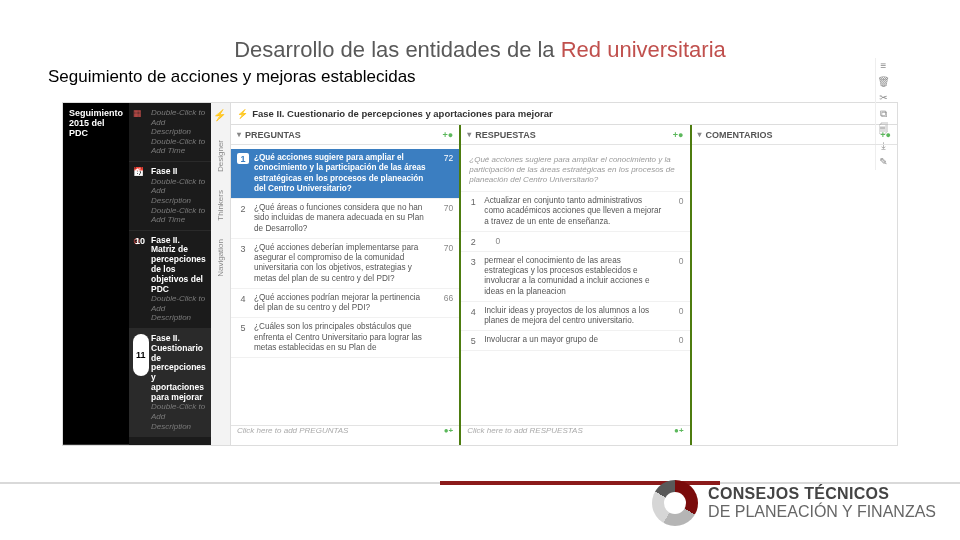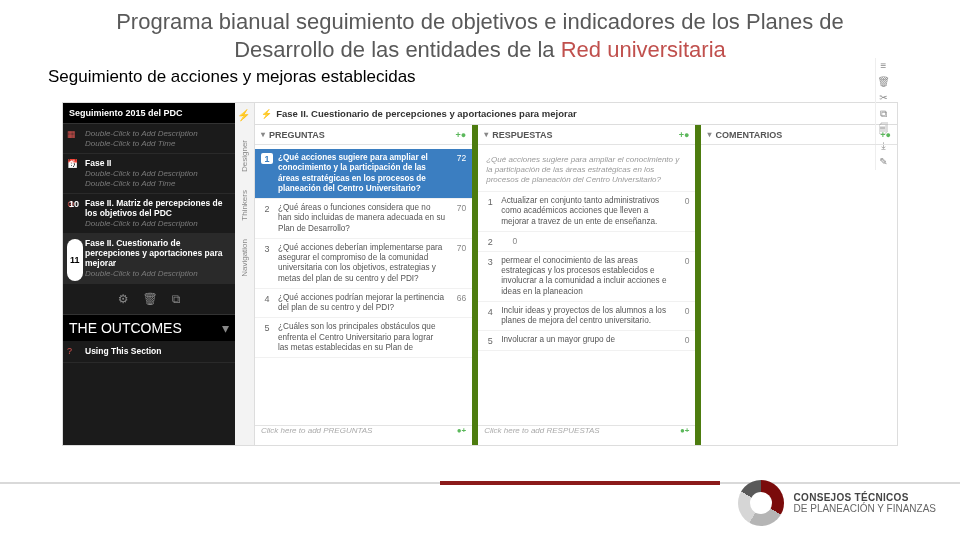--- a/index.html
+++ b/index.html
@@ -2,21 +2,21 @@
 <html><head>
 <meta charset="utf-8">
 <style>
   *{box-sizing:border-box;margin:0;padding:0;font-family:Arial,Helvetica,sans-serif}
   body{width:960px;height:540px;background:#fff;overflow:hidden;position:relative}
   .slide-title{text-align:center;font-size:22px;color:#595959;padding:8px 80px 0;line-height:1.25;font-weight:400}
   .slide-title .red{color:#c0504d}
   .slide-sub{font-size:17px;font-weight:normal;color:#000;padding:4px 0 4px 48px}
   .app{position:absolute;left:62px;top:102px;width:836px;height:344px;background:#fff;border:1px solid #ddd;display:flex;font-size:9px;color:#333}
   
-  .sidebar{width:172px;background:#1b1b1b;color:#bbb;display:flex;flex-direction:column;overflow:hidden}
+  .sidebar{width:148px;background:#1b1b1b;color:#bbb;display:flex;flex-direction:row;overflow:hidden}
   .sb-head{background:#000;color:#fff;font-weight:bold;font-size:9px;padding:5px 6px;border-bottom:1px solid #333}
   .sb-item{padding:5px 6px 5px 22px;border-bottom:1px solid #2a2a2a;position:relative}
   .sb-item .num{position:absolute;left:6px;top:5px;font-weight:bold;color:#fff}
   .sb-item .ttl{color:#fff;font-weight:bold;font-size:8.5px;line-height:1.15}
   .sb-item .hint{color:#7a7a7a;font-style:italic;font-size:8px;line-height:1.2}
   .sb-item.sel{background:#2a2a2a}
   .sb-item.sel .num{background:#fff;color:#000;border-radius:8px;padding:16px 3px;left:4px}
   .sb-icon{position:absolute;left:4px;top:5px;width:11px;height:11px}
   .sb-tools{display:flex;gap:14px;justify-content:center;padding:8px 0;color:#888;font-size:12px}
   .sb-section{background:#000;color:#fff;font-weight:normal;font-size:14px;padding:5px 6px;border-top:1px solid #333;position:relative}
@@ -25,21 +25,21 @@
   .rail{width:20px;background:#f3f3f3;border-right:1px solid #ddd;display:flex;flex-direction:column;align-items:center;gap:18px;padding-top:6px;font-size:8px;color:#888}
   .rail span{writing-mode:vertical-rl;transform:rotate(180deg)}
   .rail .bolt{color:#d9534f;font-size:11px;writing-mode:horizontal-tb;transform:none}
   
   .main{flex:1;display:flex;flex-direction:column}
   .topbar{height:22px;background:#fff;border-bottom:1px solid #ddd;display:flex;align-items:center;padding:0 6px;gap:4px}
   .topbar .title{font-weight:bold;color:#333;font-size:9.5px}
   .topbar .spacer{flex:1}
   .tb-icon{width:16px;height:16px;border-left:1px solid #eee;display:flex;align-items:center;justify-content:center;color:#888;font-size:10px}
   .cols{flex:1;display:flex}
-  .col{flex:1;border-right:6px solid #4d7c0f;display:flex;flex-direction:column}
+  .col{flex:1;border-right:2px solid #4d7c0f;display:flex;flex-direction:column}
   .col:last-child{border-right:none;flex:0.9}
   .col-head{height:20px;border-bottom:1px solid #e3e3e3;display:flex;align-items:center;padding:0 6px;font-weight:bold;color:#555;font-size:9px;position:relative}
   .col-head::before{content:"▾";color:#888;margin-right:4px;font-size:8px}
   .col-head .plus{position:absolute;right:6px;color:#5cb85c;font-weight:bold}
   .col-body{flex:1;overflow:hidden;padding:4px 0}
   .row{display:flex;align-items:flex-start;padding:4px 6px;border-bottom:1px solid #f1f1f1;gap:5px}
   .row .n{width:12px;text-align:center;font-size:9px;color:#666;flex-shrink:0;padding-top:1px}
   .row .txt{flex:1;font-size:8.2px;line-height:1.25;color:#555}
   .row .score{width:16px;text-align:right;font-size:8.5px;color:#888;flex-shrink:0}
   .row.active{background:#3b7ec1;color:#fff}
@@ -48,28 +48,28 @@
   .row.active .score{color:#fff}
   .col-quote{font-style:italic;color:#9a9a9a;font-size:8px;padding:6px 8px;line-height:1.25;border-bottom:1px solid #f1f1f1}
   .col-foot{height:20px;border-top:1px solid #e3e3e3;display:flex;align-items:flex-start;padding:0 6px;font-style:italic;color:#aaa;font-size:8px;position:relative}
   .col-foot .plus{position:absolute;right:6px;color:#5cb85c;font-style:normal;font-weight:bold}
   
   .footer-line{position:absolute;left:0;bottom:56px;width:100%;height:2px;background:#d9d9d9}
   .footer-line::after{content:"";position:absolute;right:240px;top:-1px;width:280px;height:4px;background:#8b1a1a}
   .brand{position:absolute;right:24px;bottom:14px;display:flex;align-items:center;gap:10px}
   .brand-logo{width:46px;height:46px;border-radius:50%;background:conic-gradient(#7a0b0b 0 120deg,#b5b5b5 120deg 210deg,#d6d6d6 210deg 300deg,#595959 300deg 360deg);position:relative}
   .brand-logo::after{content:"";position:absolute;inset:12px;border-radius:50%;background:#fff}
-  .brand-text{font-size:10px;line-height:1.1;color:#666}
+  .brand-text{font-size:16px;line-height:1.1;color:#666}
   .brand-text b{color:#444;letter-spacing:.3px}
 </style>
 </head>
 <body>
 
 <div class="slide-title">
-  <span>Programa bianual seguimiento de objetivos e indicadores de los Planes de</span><br>
+  <br>
   <span>Desarrollo de las entidades de la </span><span class="red">Red universitaria</span>
 </div>
 <div class="slide-sub">Seguimiento de acciones y mejoras establecidas</div>
 
 <div class="app">
 
   <div class="sidebar">
     <div class="sb-head">Seguimiento 2015 del PDC</div>
     <div id="sb-items">
         <div class="sb-item">

